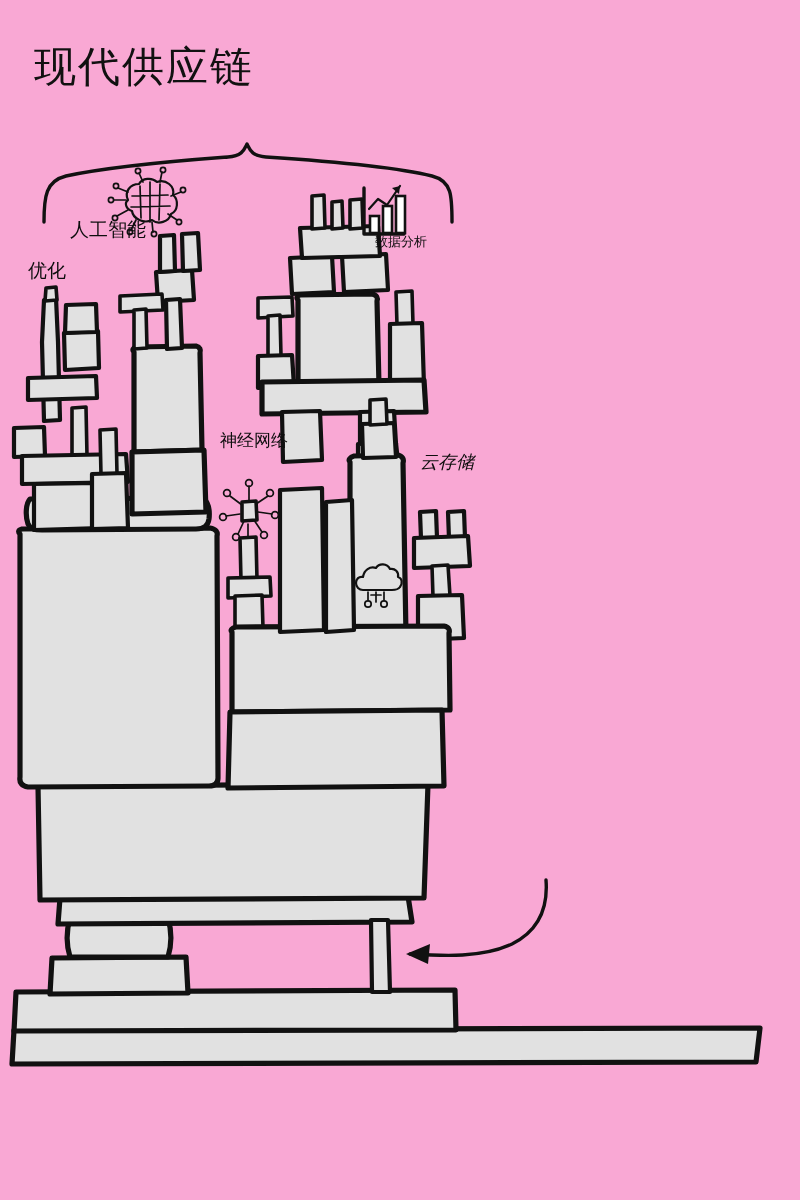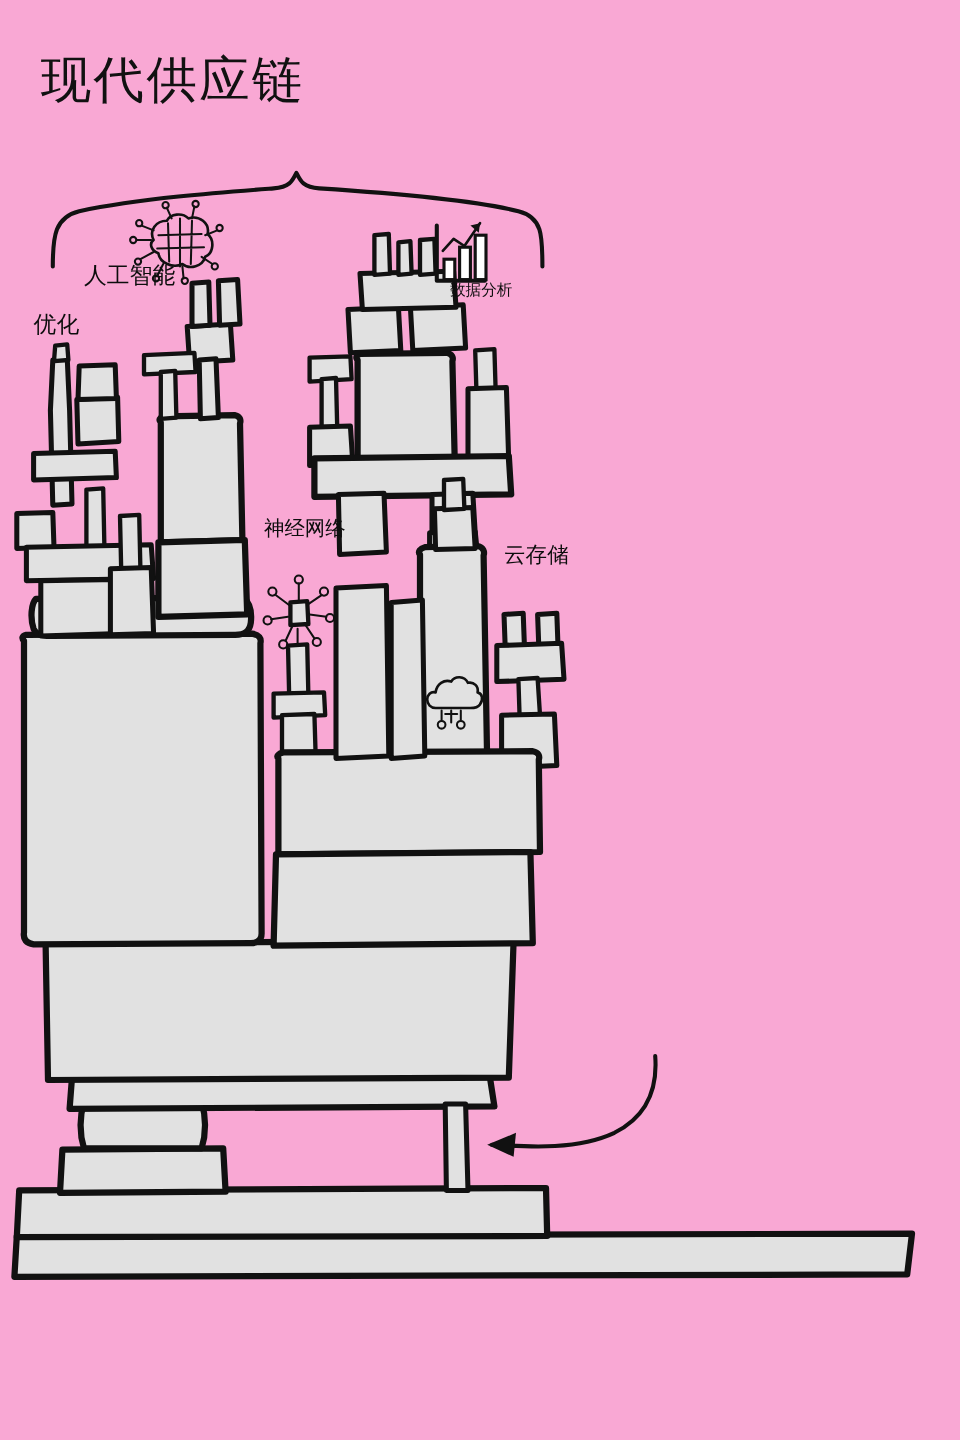--- a/index.html
+++ b/index.html
@@ -36,21 +36,21 @@
   .annot {
     position: absolute;
     color: #0d0d0d;
     font-family: "DejaVu Sans", "Liberation Sans", sans-serif;
     white-space: nowrap;
   }
   #label-ai       { left: 70px;  top: 217px; font-size: 19px; text-align: center; }
   #label-opt      { left: 28px;  top: 258px; font-size: 19px; }
   #label-data     { left: 375px; top: 233px; font-size: 13px; }
   #label-nn       { left: 196px; top: 429px; font-size: 17px; margin-left: 24px; }
-  #label-cloud    { left: 420px; top: 450px; font-size: 18px; }
+  #label-cloud    { left: 420px; top: 450px; font-size: 18px; font-style: italic; }
   #label-hormuz   {
     left: 509px; top: 803px;
     font-size: 33px; line-height: 1.25;
     white-space: normal; width: 232px;
     letter-spacing: 1px;
   }
   #art { position: absolute; left: 0; top: 0; }
   .blk       { fill:#e1e1e1; stroke:#111111; stroke-width:5.2; stroke-linejoin:round; }
   .blk-thin  { fill:#e1e1e1; stroke:#111111; stroke-width:4.2; stroke-linejoin:round; }
   .blk-tiny  { fill:#e1e1e1; stroke:#111111; stroke-width:3.6; stroke-linejoin:round; }

